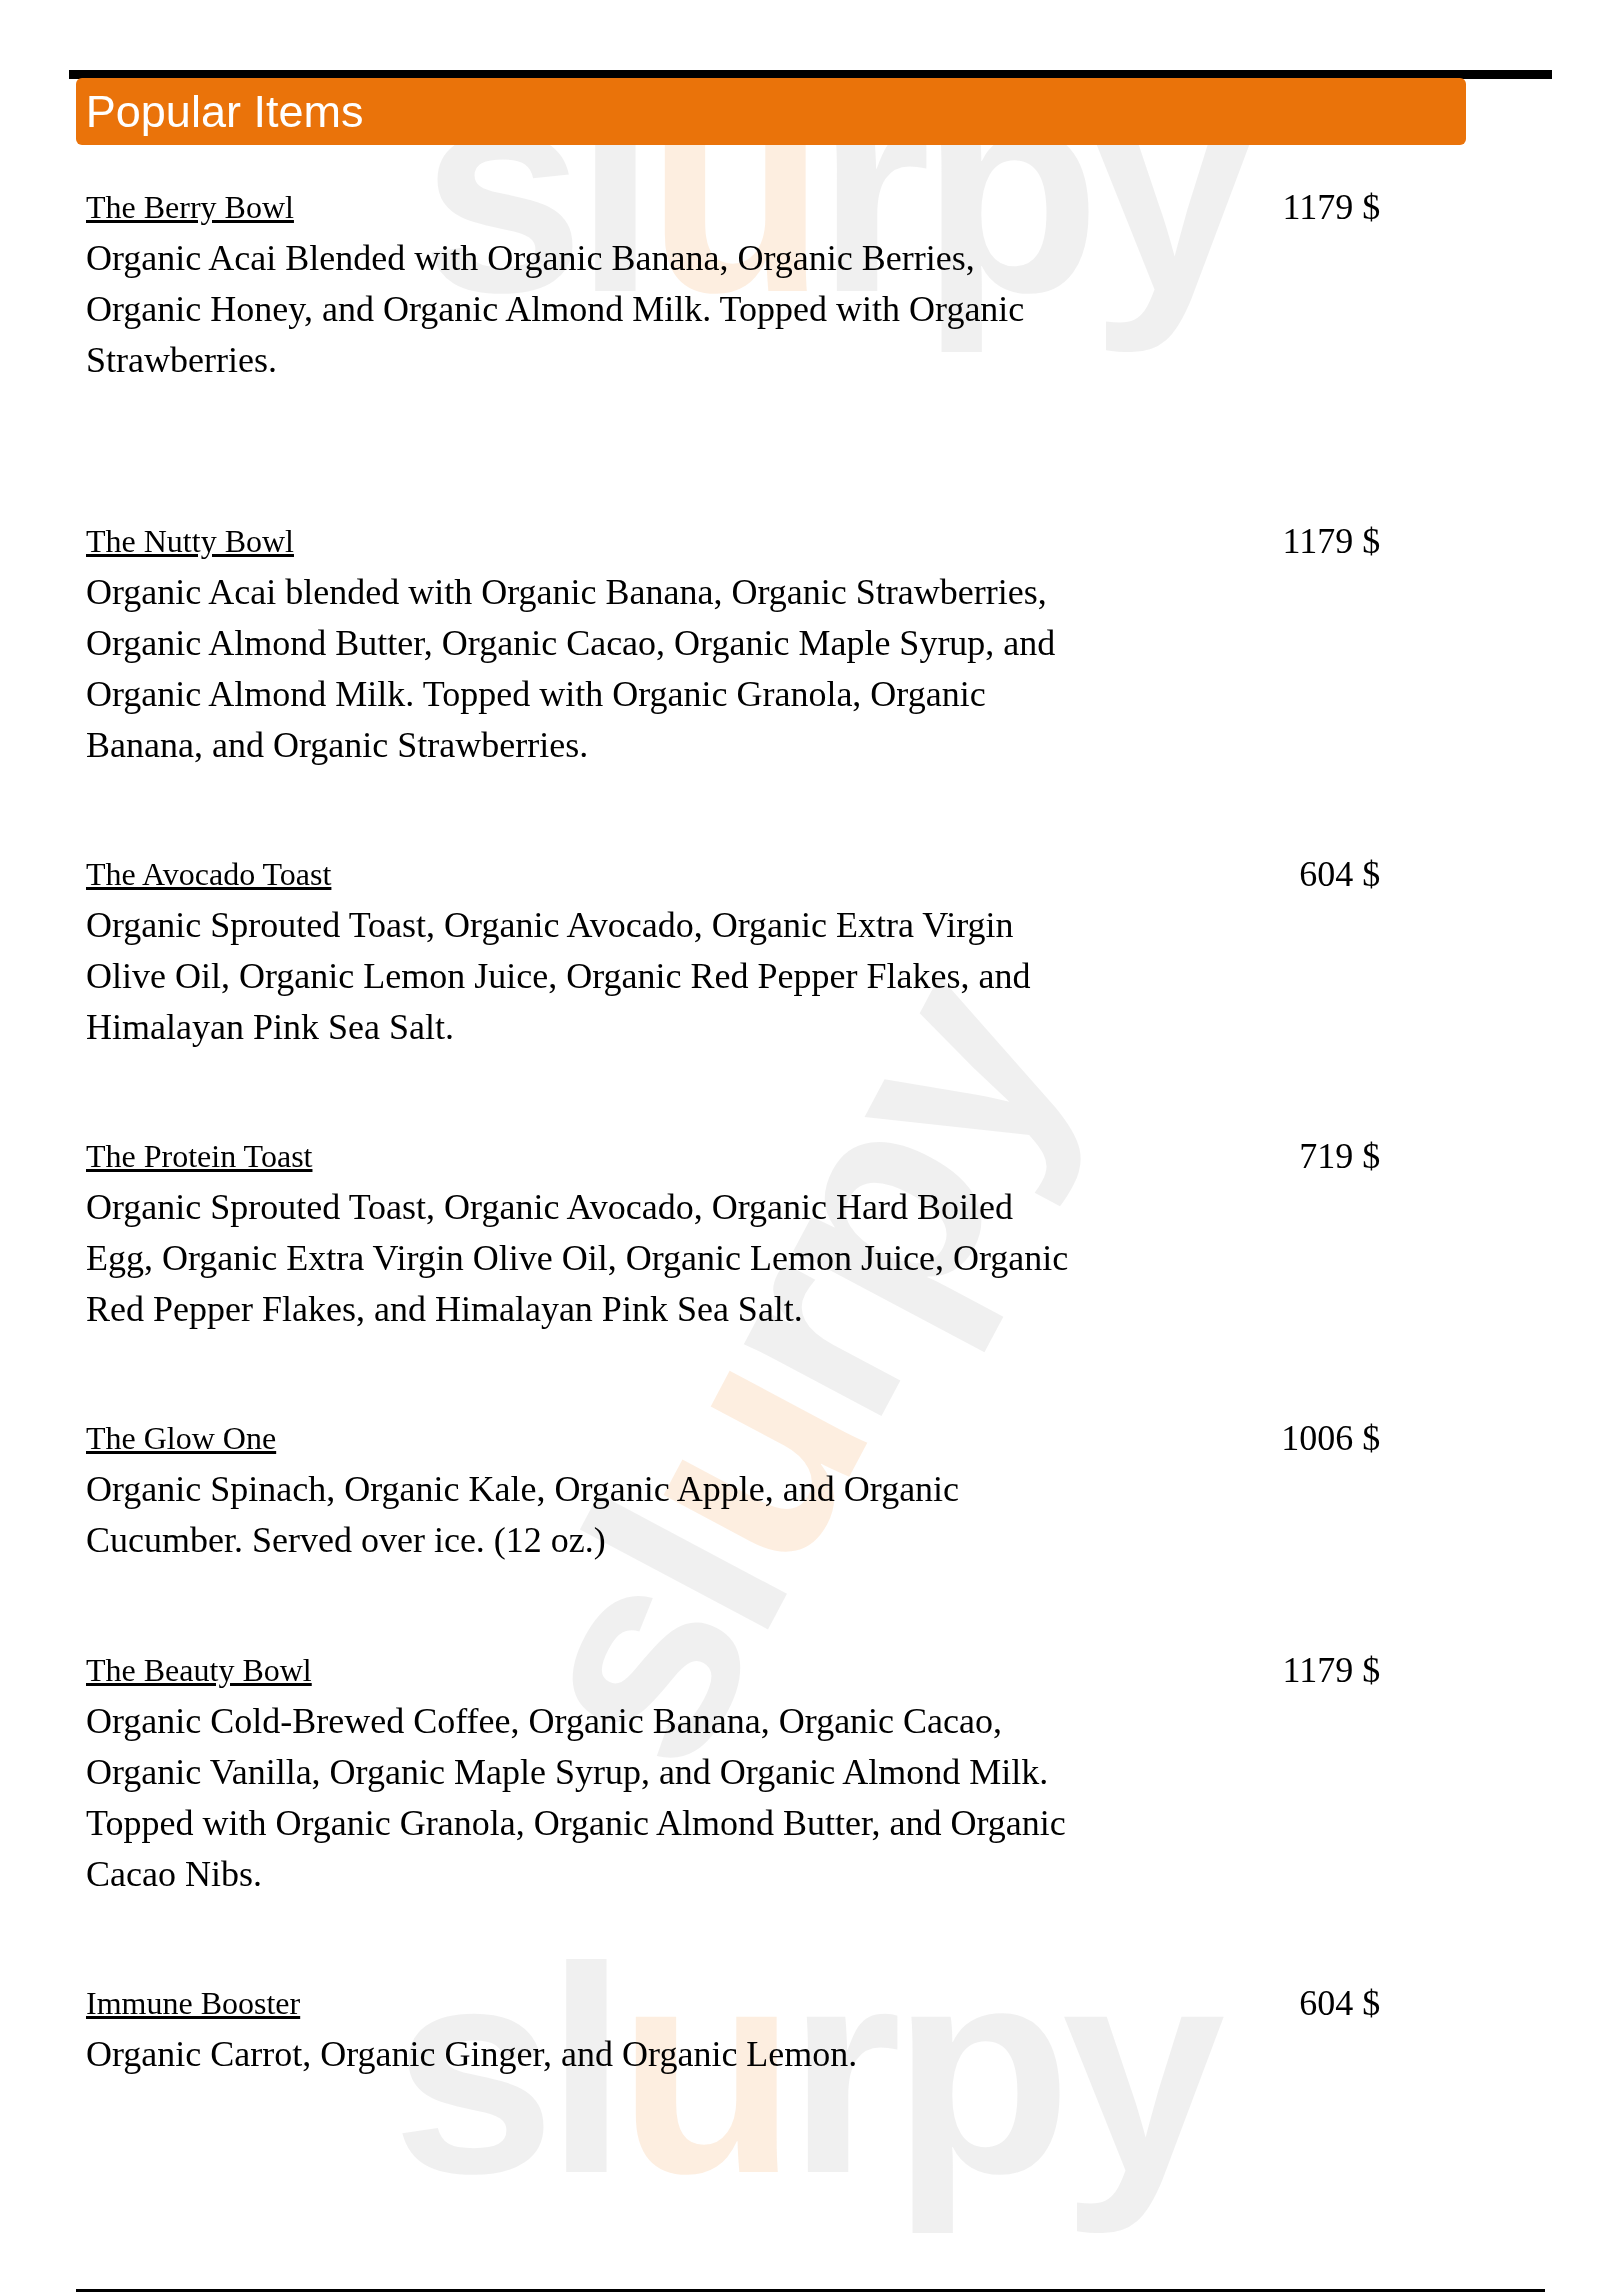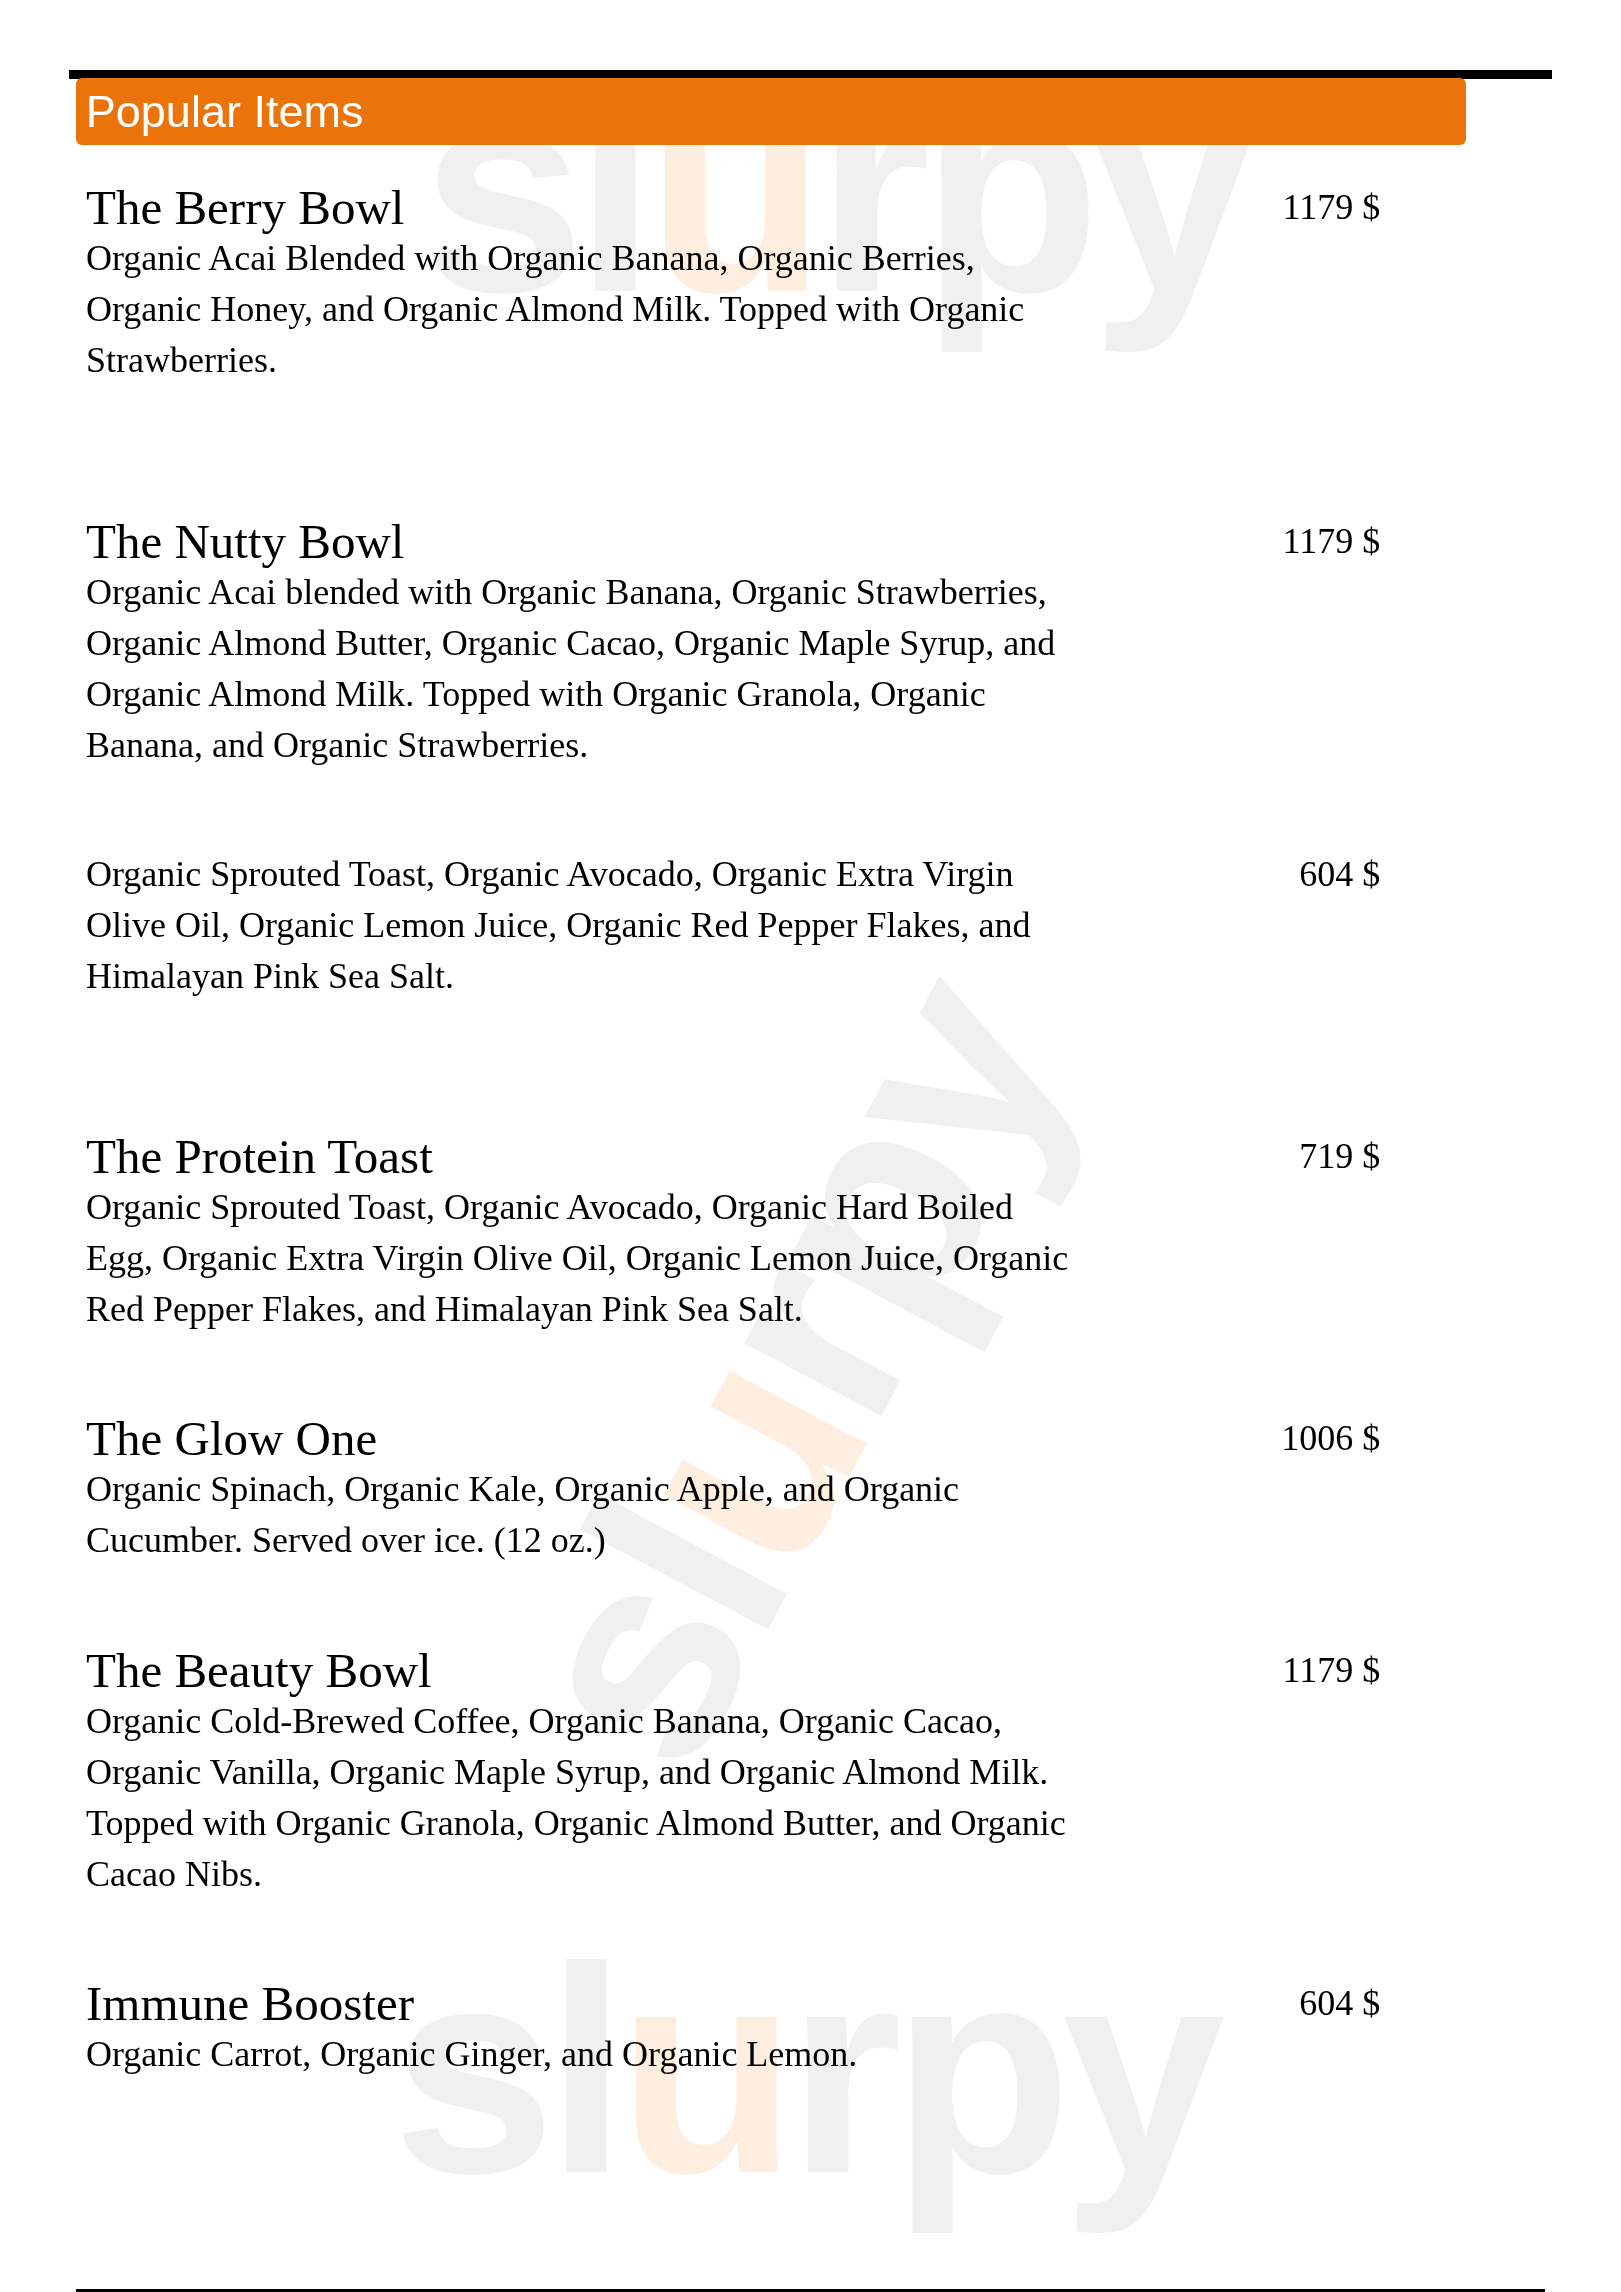--- a/index.html
+++ b/index.html
@@ -6,21 +6,21 @@
   body { width: 1621px; height: 2293px; position: relative; overflow: hidden; font-family: "Liberation Serif", serif; color: #000; }
   .watermark { position: absolute; font-family: "Liberation Sans", sans-serif; font-weight: bold; font-size: 294px; letter-spacing: -9.8px; color: rgba(200,200,200,0.28); pointer-events: none; user-select: none; }
   .watermark .u { color: rgba(240,150,60,0.16); }
   .wm1 { left: 421px; top: 19.6px; }
   .wm2 { left: 412px; top: 1206px; transform: rotate(-62deg); transform-origin: 392px 196px; }
   .wm3 { left: 392px; top: 1901px; }
   .top-rule { position: absolute; left: 69px; top: 70px; width: 1483px; height: 8.8px; background: #000; }
   .section-header { position: absolute; left: 76px; top: 78px; width: 1390px; height: 67px; background: #EA730A; border-radius: 6px; }
   .section-title { position: absolute; left: 9.8px; top: 5.9px; font-family: "Liberation Sans", sans-serif; font-size: 45px; color: #fff; line-height: 55px; white-space: nowrap; }
   .item { position: absolute; left: 86px; width: 1304px; }
-  .item-name { font-size: 49px; line-height: 51px; white-space: nowrap; }
+  .item-name { font-size: 32px; line-height: 51px; white-space: nowrap; text-decoration: underline; }
   .item-desc { font-size: 36px; line-height: 51px; width: 1157px; }
   .item-desc span { display: block; white-space: nowrap; }
   .item-price { position: absolute; right: 9.8px; top: 0; font-size: 36px; line-height: 51px; white-space: nowrap; text-align: center; }
   .bottom-rule { position: absolute; left: 76px; top: 2289px; width: 1469px; height: 2.9px; background: #000; }
 </style>
 </head>
 <body>
 
 <div class="watermark wm1"><span>sl</span><span class="u">u</span><span>rpy</span></div>
 <div class="watermark wm2"><span>sl</span><span class="u">u</span><span>rpy</span></div>
@@ -47,20 +47,21 @@
   <div class="item-price">1179 $</div>
   <div class="item-desc">
     <span>Organic Acai blended with Organic Banana, Organic Strawberries,</span>
     <span>Organic Almond Butter, Organic Cacao, Organic Maple Syrup, and</span>
     <span>Organic Almond Milk. Topped with Organic Granola, Organic</span>
     <span>Banana, and Organic Strawberries.</span>
   </div>
 </div>
 
 <div class="item" style="top:849px;">
+  <div class="item-name">The Avocado Toast</div>
   <div class="item-price">604 $</div>
   <div class="item-desc">
     <span>Organic Sprouted Toast, Organic Avocado, Organic Extra Virgin</span>
     <span>Olive Oil, Organic Lemon Juice, Organic Red Pepper Flakes, and</span>
     <span>Himalayan Pink Sea Salt.</span>
   </div>
 </div>
 
 <div class="item" style="top:1131px;">
   <div class="item-name">The Protein Toast</div>

